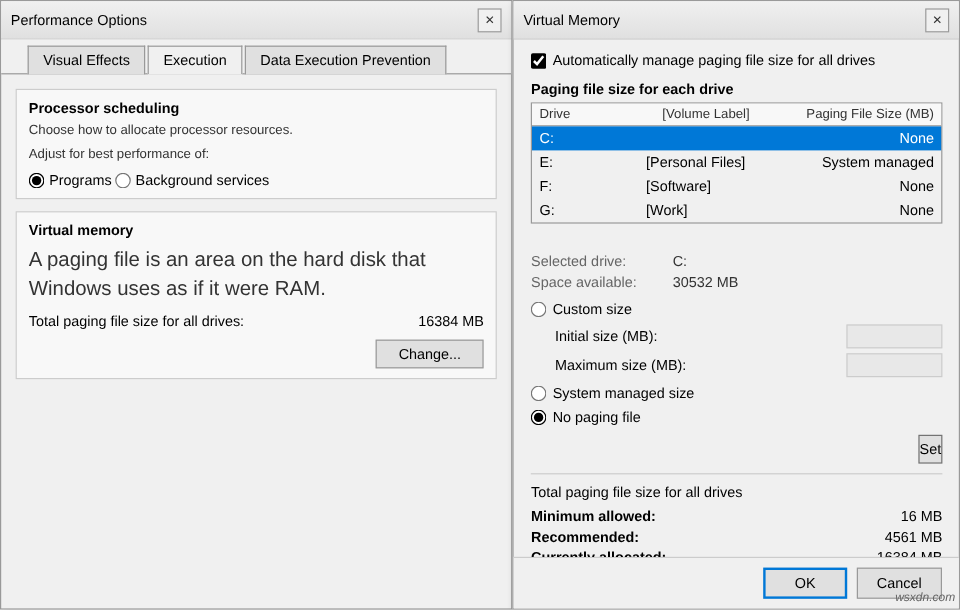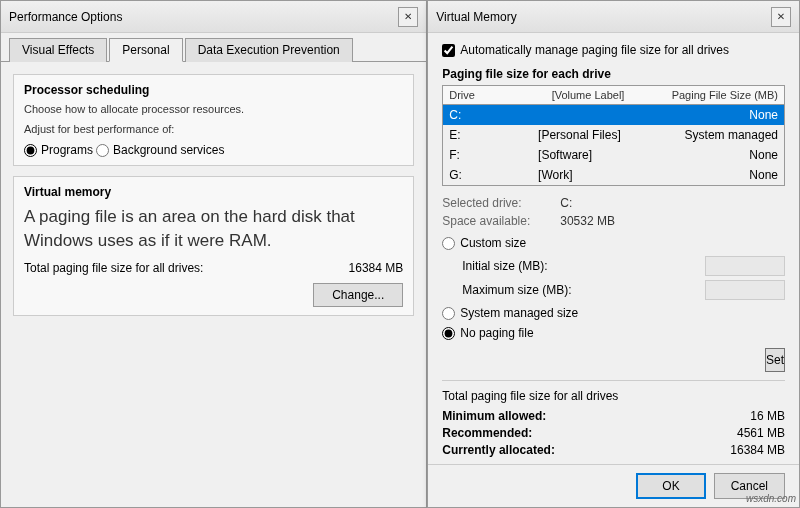--- a/index.html
+++ b/index.html
@@ -51,21 +51,21 @@
       display: flex;
       align-items: center;
       justify-content: center;
       font-size: 10px;
       color: #333;
     }
 
     .tabs {
       display: flex;
       background: #f0f0f0;
-      padding: 4px 8px 0;
+      padding: 4px 22px 0;
       border-bottom: 1px solid #999;
     }
 
     .tab {
       padding: 4px 12px;
       background: #e0e0e0;
       border: 1px solid #999;
       border-bottom: none;
       cursor: pointer;
       font-size: 12px;
@@ -191,21 +191,21 @@
     }
 
     .checkbox-input {
       width: 13px;
       height: 13px;
       accent-color: #000;
     }
 
     .drive-table-container {
       border: 1px solid #999;
-      margin-bottom: 10px;
+      margin-bottom: 24px;
     }
 
     .drive-table-header {
       display: flex;
       background: #f8f8f8;
       border-bottom: 1px solid #999;
       font-size: 11px;
       color: #333;
       padding: 3px 6px;
     }
@@ -359,21 +359,21 @@
 <body>
 
 <div class="perf-window">
   <div class="title-bar">
     <span class="title-bar-text">Performance Options</span>
     <button class="close-btn">✕</button>
   </div>
 
   <div class="tabs">
     <div class="tab">Visual Effects</div>
-    <div class="tab active">Personal</div>
+    <div class="tab active">Execution</div>
     <div class="tab">Data Execution Prevention</div>
   </div>
 
   <div class="perf-content">
 
     <div class="section-box">
       <div class="section-title">Processor scheduling</div>
       <div class="section-desc">Choose how to allocate processor resources.</div>
       <div class="section-desc">Adjust for best performance of:</div>
       <div class="radio-group">

